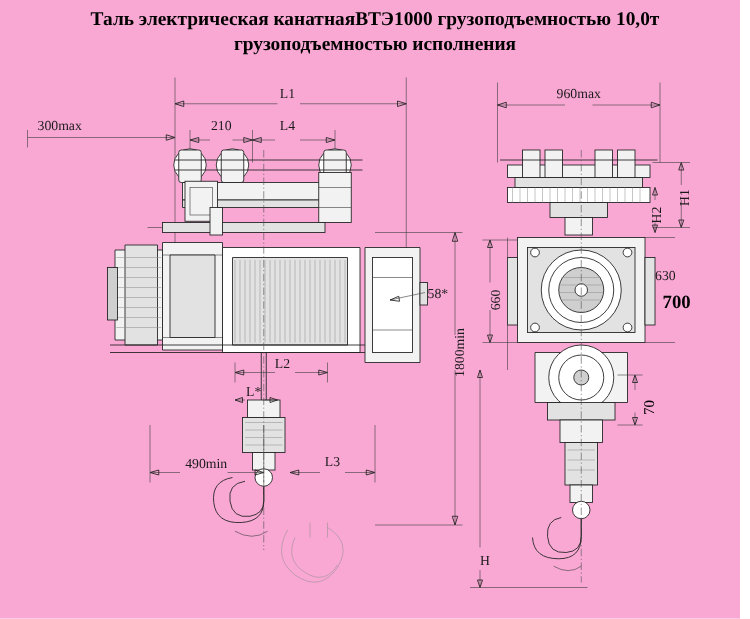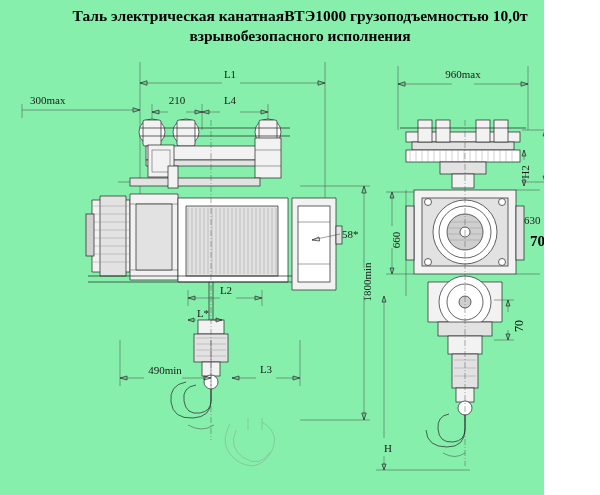--- a/index.html
+++ b/index.html
@@ -5,23 +5,23 @@
   html, body {
     margin: 0;
     padding: 0;
     background: #ffffff;
   }
   body {
     font-family: "Liberation Serif", serif;
   }
   #root {
     position: relative;
-    width: 544px;
+    width: 592px;
     height: 495px;
-    background: #86efac;
+    background: #f9a8d4;
     overflow: hidden;
   }
   .title {
     position: absolute;
     left: 0;
     top: 6px;
     width: 600px;
     text-align: center;
     font-family: "Liberation Serif", serif;
     font-weight: bold;
@@ -80,21 +80,21 @@
   .fill-dk { fill: #cfcfcf; stroke: #222; stroke-width: 0.7; }
   .fill-w  { fill: #ffffff; stroke: #222; stroke-width: 0.7; }
 </style>
 </head>
 <body>
 
 <div id="root">
 
   <div class="title">
     <span>Таль электрическая канатнаяВТЭ1000 грузоподъемностью 10,0т</span>
-    <span class="l2">взрывобезопасного исполнения</span>
+    <span class="l2">грузоподъемностью исполнения</span>
   </div>
 
   <svg class="drawing" viewBox="0 0 600 495">
 
     <g>
 
       <g>
         <line class="ln-thin" x1="140" y1="62" x2="140" y2="200"></line>
         <line class="ln-thin" x1="325" y1="62" x2="325" y2="200"></line>
         <line class="ln-thin" x1="140" y1="83" x2="222" y2="83"></line>

